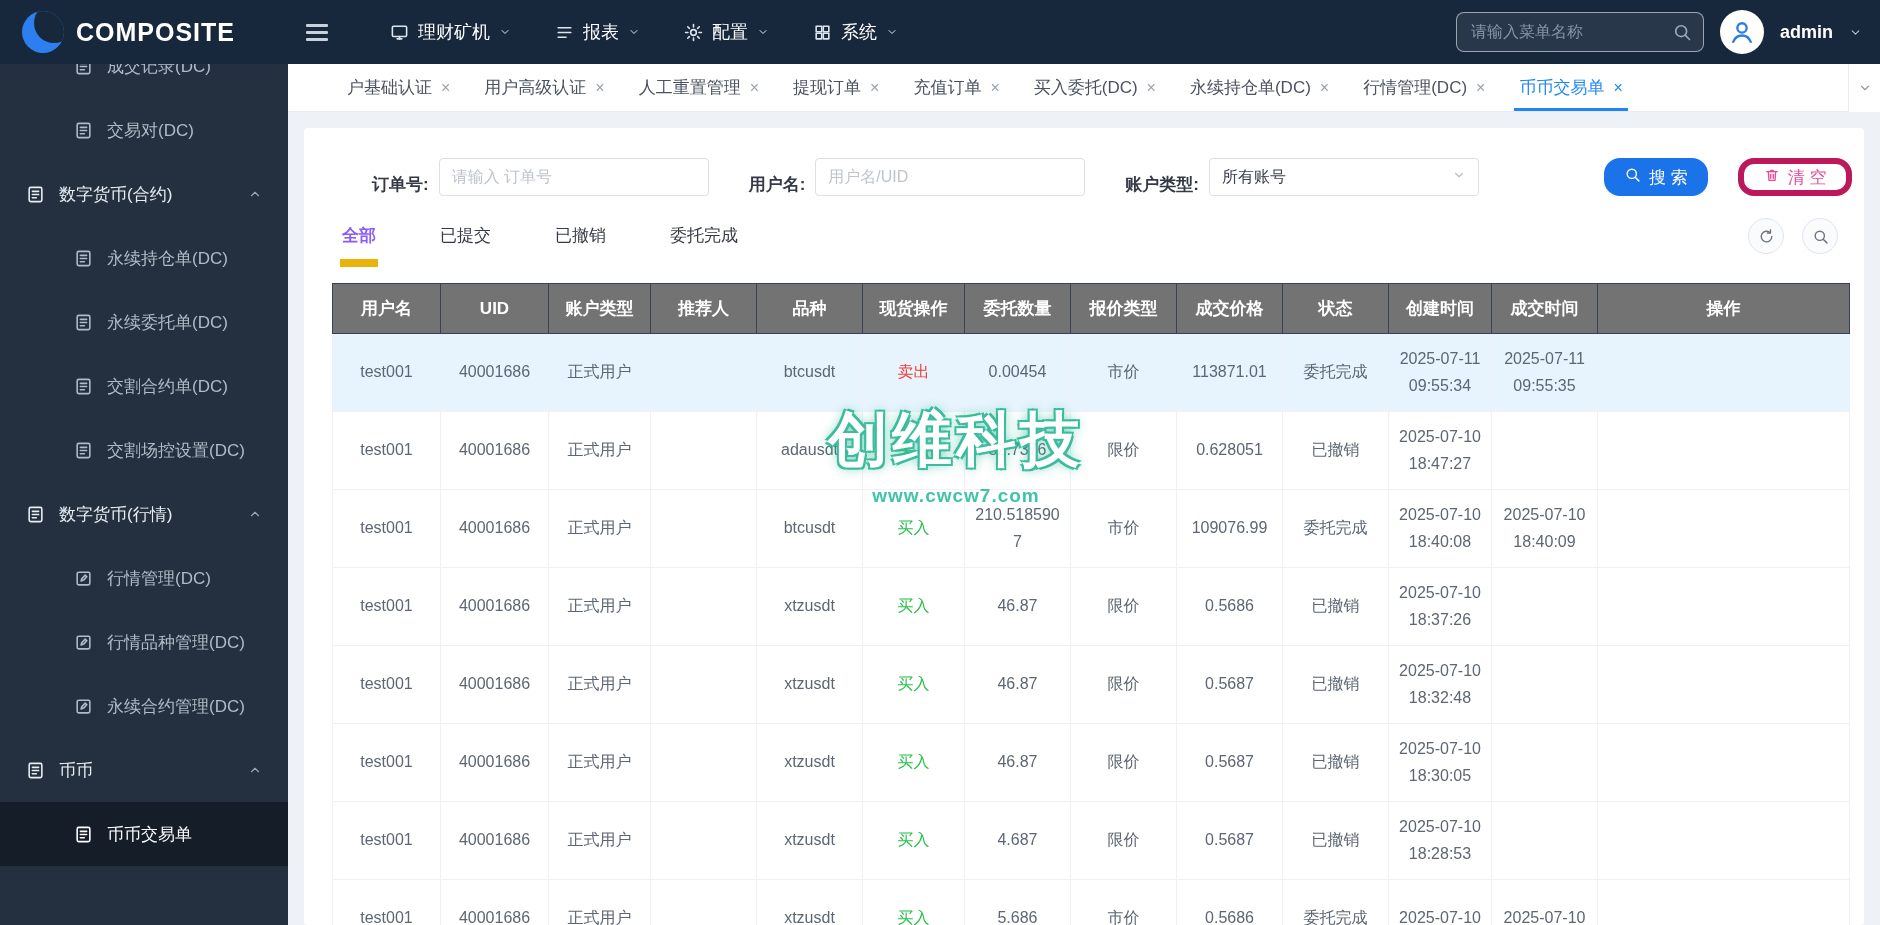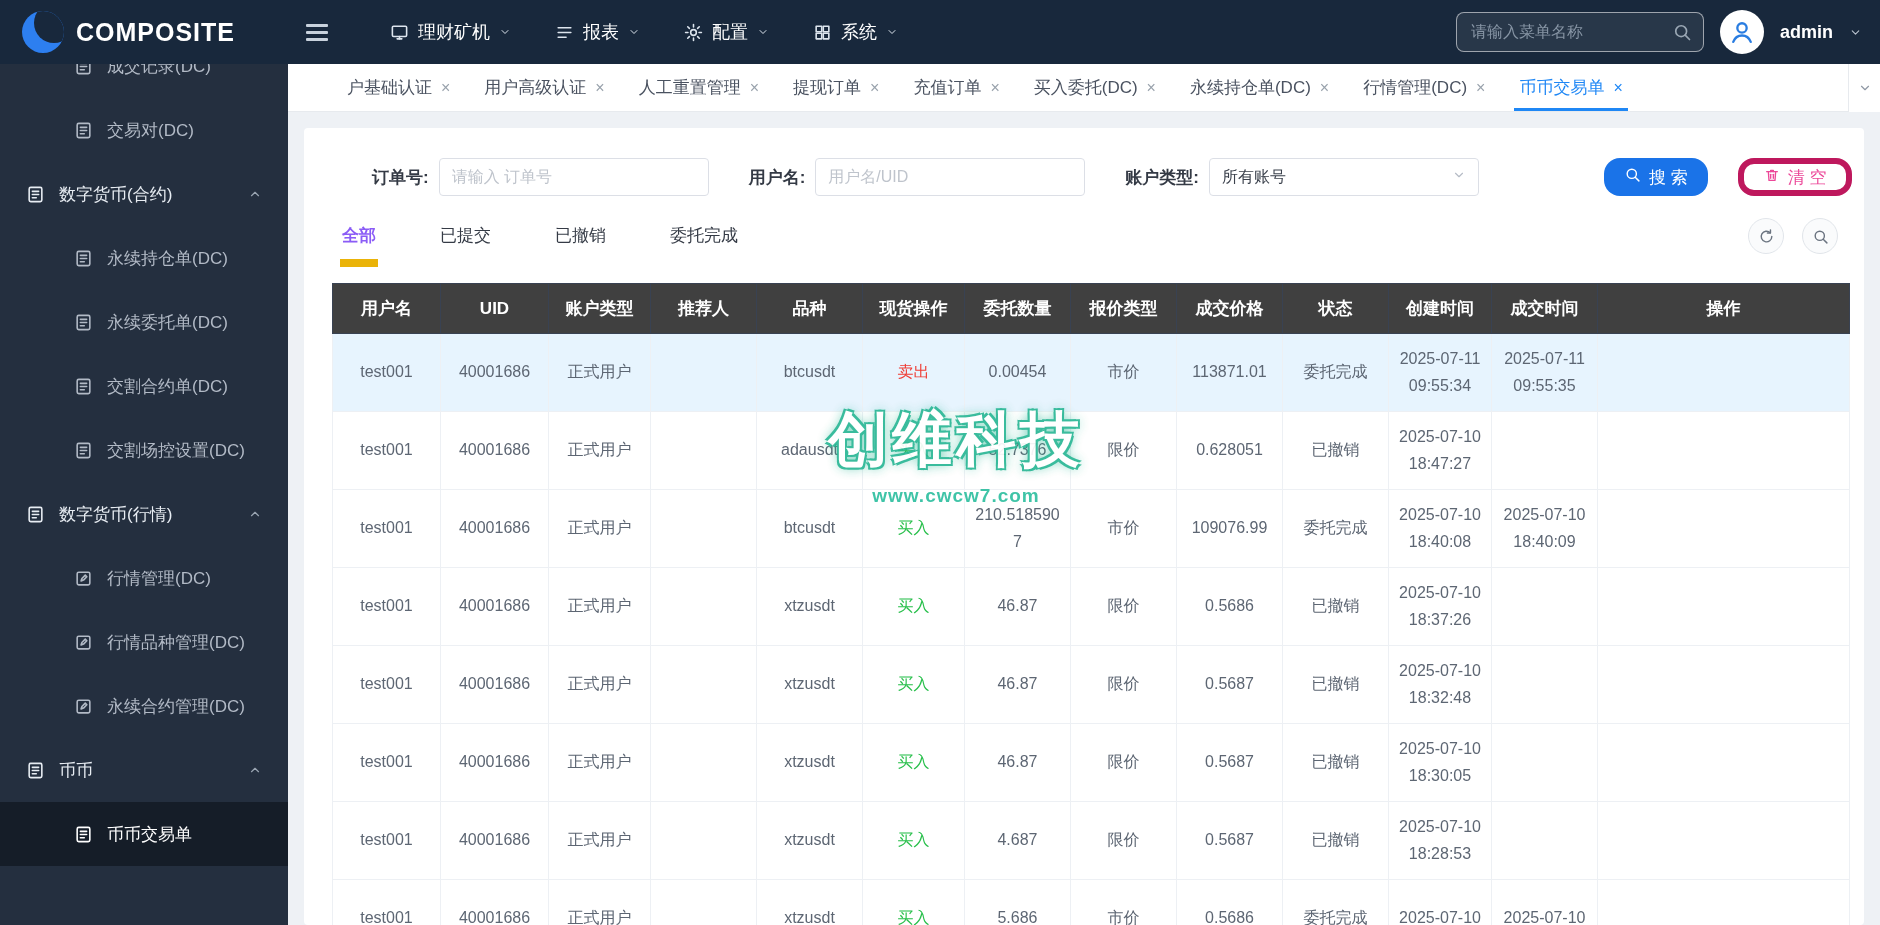--- a/index.html
+++ b/index.html
@@ -59,42 +59,42 @@
     display:flex; align-items:center; justify-content:center; color:#8f98a5; cursor:pointer; background:#fff; }
   .tab-dd svg { width:14px; height:14px; }
   
   .main { position:absolute; left:288px; top:112px; right:0; bottom:0; background:#eef1f5; overflow:hidden; }
   .card { margin:16px 16px 0 16px; height:calc(100% - 16px); background:#fff; border-radius:4px; overflow:hidden; }
   .filters { display:flex; align-items:center; padding:30px 0 8px 68px; }
   .f-label { font-size:17px; font-weight:bold; color:#343a45; margin-right:10px; white-space:nowrap; }
   .f-input { width:270px; height:38px; border:1px solid #dcdfe6; border-radius:4px; padding:0 12px;
     font-size:16px; color:#3c424d; outline:none; font-family:inherit; }
   .f-input::placeholder { color:#bfc4cc; }
-  .f-group { display:flex; align-items:center; margin-right:40px; }
+  .f-group { display:flex; align-items:flex-end; margin-right:40px; }
   .select { width:270px; height:38px; border:1px solid #dcdfe6; border-radius:4px; display:flex;
     align-items:center; justify-content:space-between; padding:0 12px; font-size:16px; color:#3c424d; cursor:pointer; background:#fff; }
   .select svg { width:14px; height:14px; color:#b6bcc6; }
   .f-buttons { display:flex; align-items:center; gap:30px; margin-left:85px; }
   .btn { height:38px; border-radius:16px; display:flex; align-items:center; gap:8px; font-size:17px;
     padding:0 20px; cursor:pointer; border:none; font-family:inherit; }
   .btn svg { width:17px; height:17px; }
   .btn-primary { background:#1a73e8; color:#fff; }
   .btn-plain { background:#fff; border:6px solid #be185d; color:#ec4899; }
   
   .status-row { position:relative; margin:14px 26px 0 36px; display:flex; align-items:flex-end; gap:60px; }
   .status-tab { font-size:17px; color:#353b46; padding:6px 2px 12px; cursor:pointer; }
   .status-tab.active { color:#8b5cf6; border-bottom:8px solid #eab308; font-weight:bold; }
   .tools { position:absolute; right:0; top:0; display:flex; gap:18px; }
   .tool-btn { width:36px; height:36px; border-radius:50%; border:1px solid #e1e5ea; background:#fafbfc;
     display:flex; align-items:center; justify-content:center; color:#6b7480; cursor:pointer; }
   .tool-btn svg { width:17px; height:17px; }
   
   .table-wrap { margin:16px 26px 0 28px; }
   table { width:100%; border-collapse:collapse; table-layout:fixed; }
-  th { background:#404040; border:1px solid #394252; color:#fff; font-weight:bold; font-size:17px; height:50px; text-align:center; }
+  th { background:#737373; border:1px solid #394252; color:#fff; font-weight:bold; font-size:17px; height:50px; text-align:center; }
   td { border:1px solid #edf0f4; height:78px; text-align:center; font-size:16px; color:#5d6673;
     padding:6px 8px; word-break:break-all; background:#fff; line-height:1.65; }
   tr.highlight td { background:#e7f4fe; }
   .action-buy { color:#27bf4a; font-weight:500; cursor:pointer; }
   .action-sell { color:#ef3b33; font-weight:500; cursor:pointer; }
   
   .watermark { position:absolute; left:806px; top:400px; width:300px; text-align:center; z-index:6; pointer-events:none; opacity:.92; }
   .wm-title { font-size:60px; font-weight:800; color:#fff; letter-spacing:4px;
     text-shadow:-2px -2px 0 #2ab795, 2px -2px 0 #2ab795, -2px 2px 0 #2ab795, 2px 2px 0 #2ab795, 0 0 12px rgba(42,183,149,.85); }
   .wm-url { margin-top:4px; font-size:19px; font-weight:bold; color:#2fbfa0; text-shadow:0 0 6px #fff; letter-spacing:1px; }

